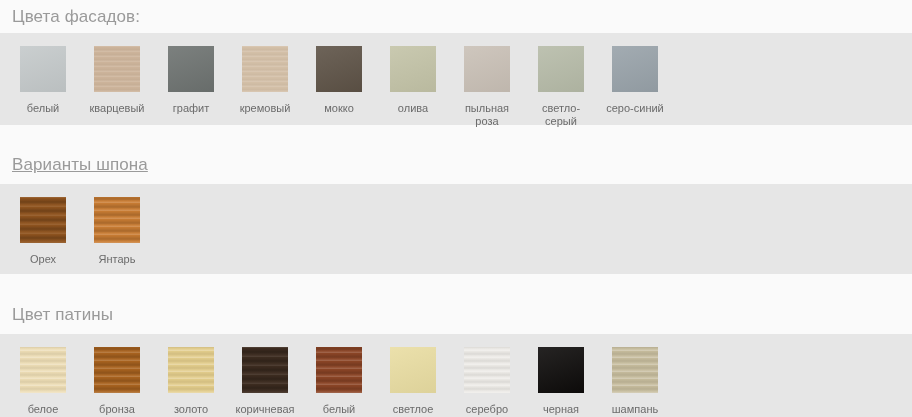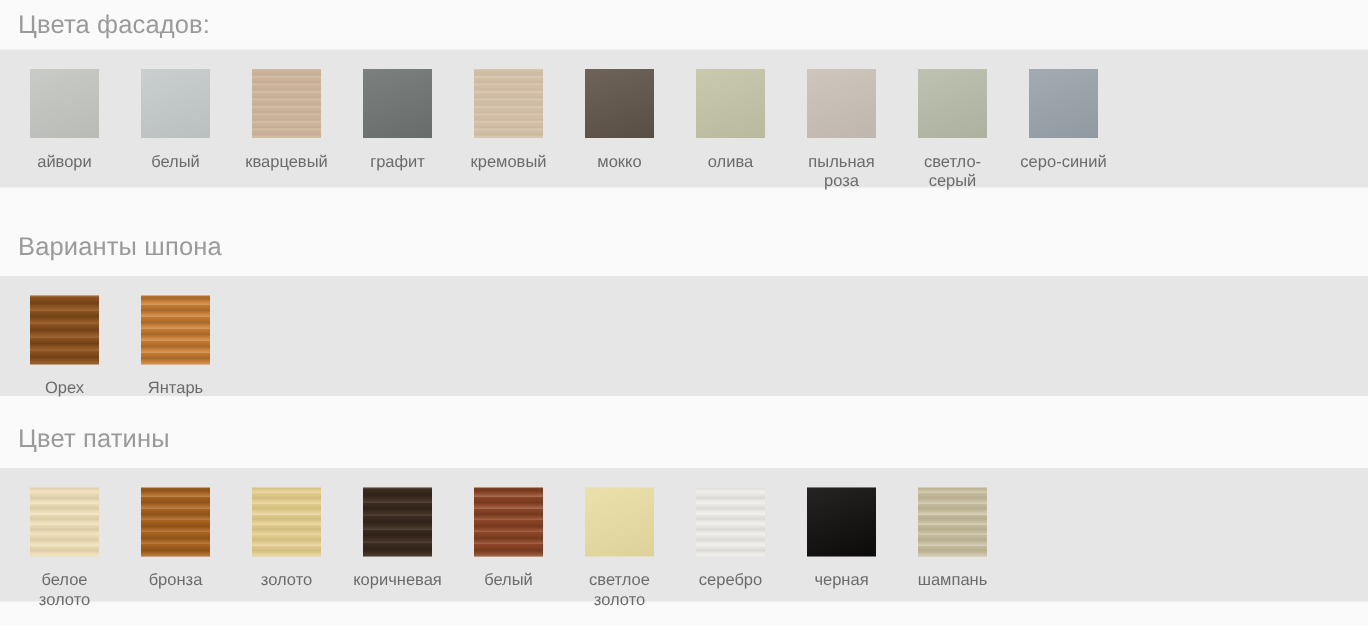--- a/index.html
+++ b/index.html
@@ -64,41 +64,35 @@
     color: #6b6b6b;
     width: 62px;
     margin-top: 10px;
     text-align: center;
     margin-left: -8px;
     word-wrap: break-word;
   }
   
   #sec-facades .section-title { padding-top: 7px; }
   #sec-facades .swatch-panel { height: 92px; margin-top: 6px; }
-  #sec-veneer .section-title { padding-top: 30px; }
-  #sec-veneer .swatch-panel { height: 80px; margin-top: 9px; }
-  #sec-patina .section-title { padding-top: 19px; }
+  #sec-veneer .section-title { padding-top: 30px; text-decoration: underline; }
+  #sec-veneer .swatch-panel { height: 90px; margin-top: 9px; }
+  #sec-patina .section-title { padding-top: 31px; }
   #sec-patina .swatch-panel { height: 89px; margin-top: 9px; }
 </style>
 </head>
 <body>
 
 <div class="page">
 
   <div class="section" id="sec-facades">
     <h2 class="section-title">Цвета фасадов:</h2>
     <div class="swatch-panel">
       <div class="swatch-row">
           <div class="swatch-cell">
-            <span class="swatch-chip" style="background: rgb(195, 197, 192);">
-              <span class="grain" style="background-image: linear-gradient(160deg, rgba(255, 255, 255, 0.1), rgba(0, 0, 0, 0.05));"></span>
-            </span>
-            <div class="swatch-label">айвори</div>
-          </div>
-          <div class="swatch-cell">
             <span class="swatch-chip" style="background: rgb(196, 201, 202);">
               <span class="grain" style="background-image: linear-gradient(160deg, rgba(255, 255, 255, 0.1), rgba(0, 0, 0, 0.05));"></span>
             </span>
             <div class="swatch-label">белый</div>
           </div>
           <div class="swatch-cell">
             <span class="swatch-chip" style="background: rgb(205, 180, 155);">
               <span class="grain" style="background-image: repeating-linear-gradient(0deg, rgba(255, 255, 255, 0.1) 0px, rgba(255, 255, 255, 0.1) 1px, rgba(0, 0, 0, 0.035) 2px, rgba(0, 0, 0, 0) 5px);"></span>
             </span>
             <div class="swatch-label">кварцевый</div>

